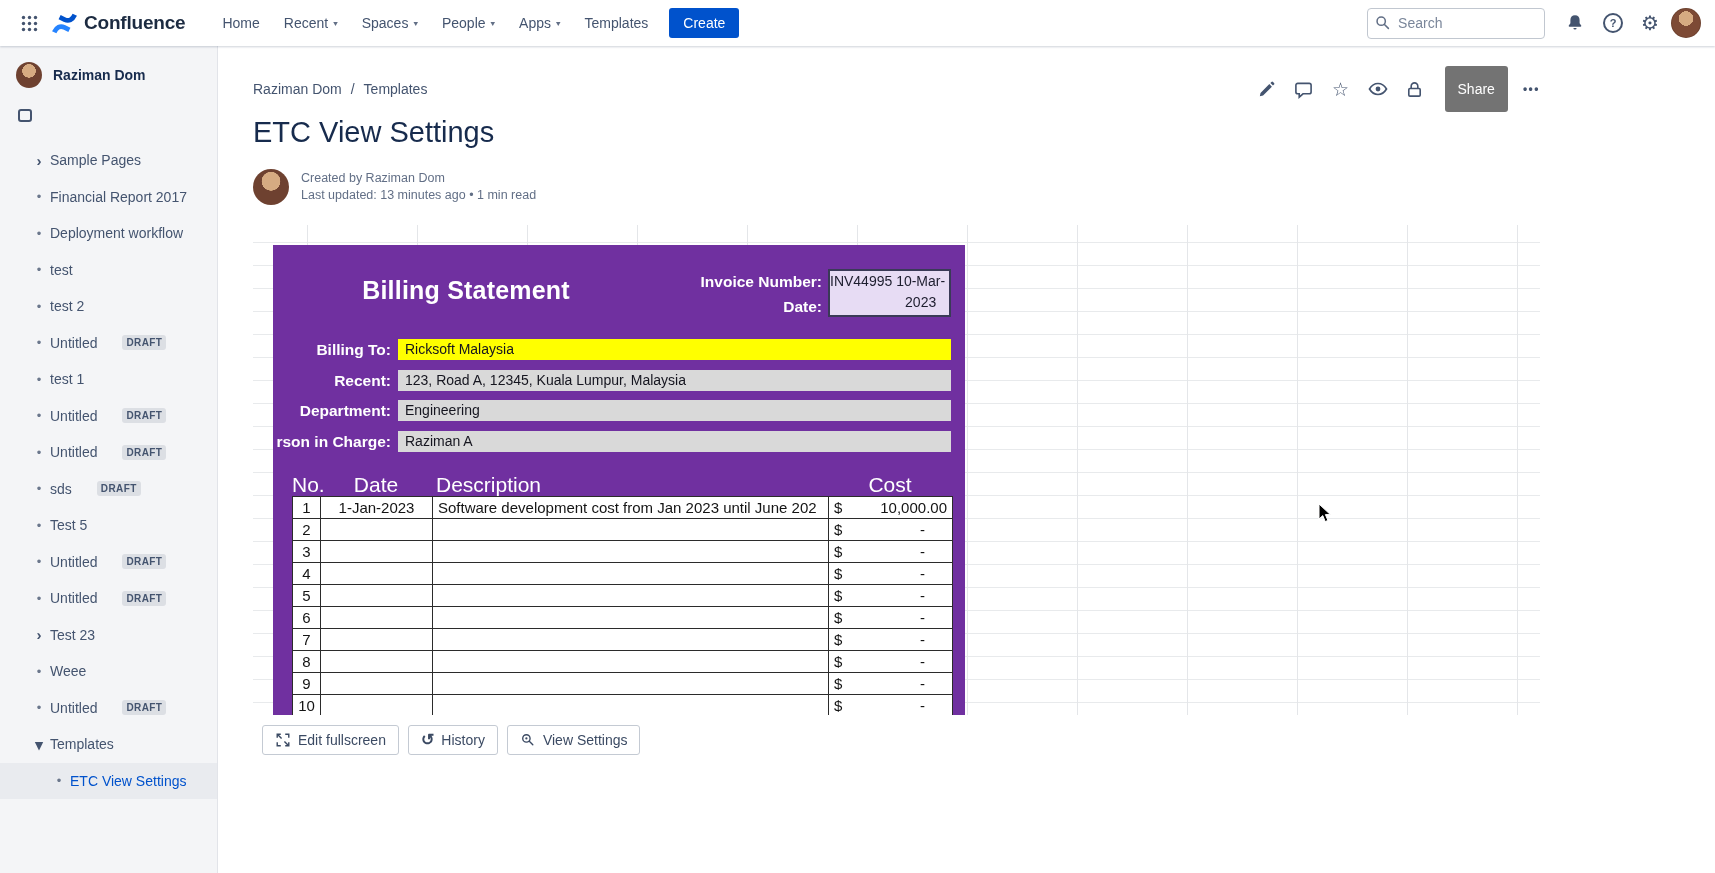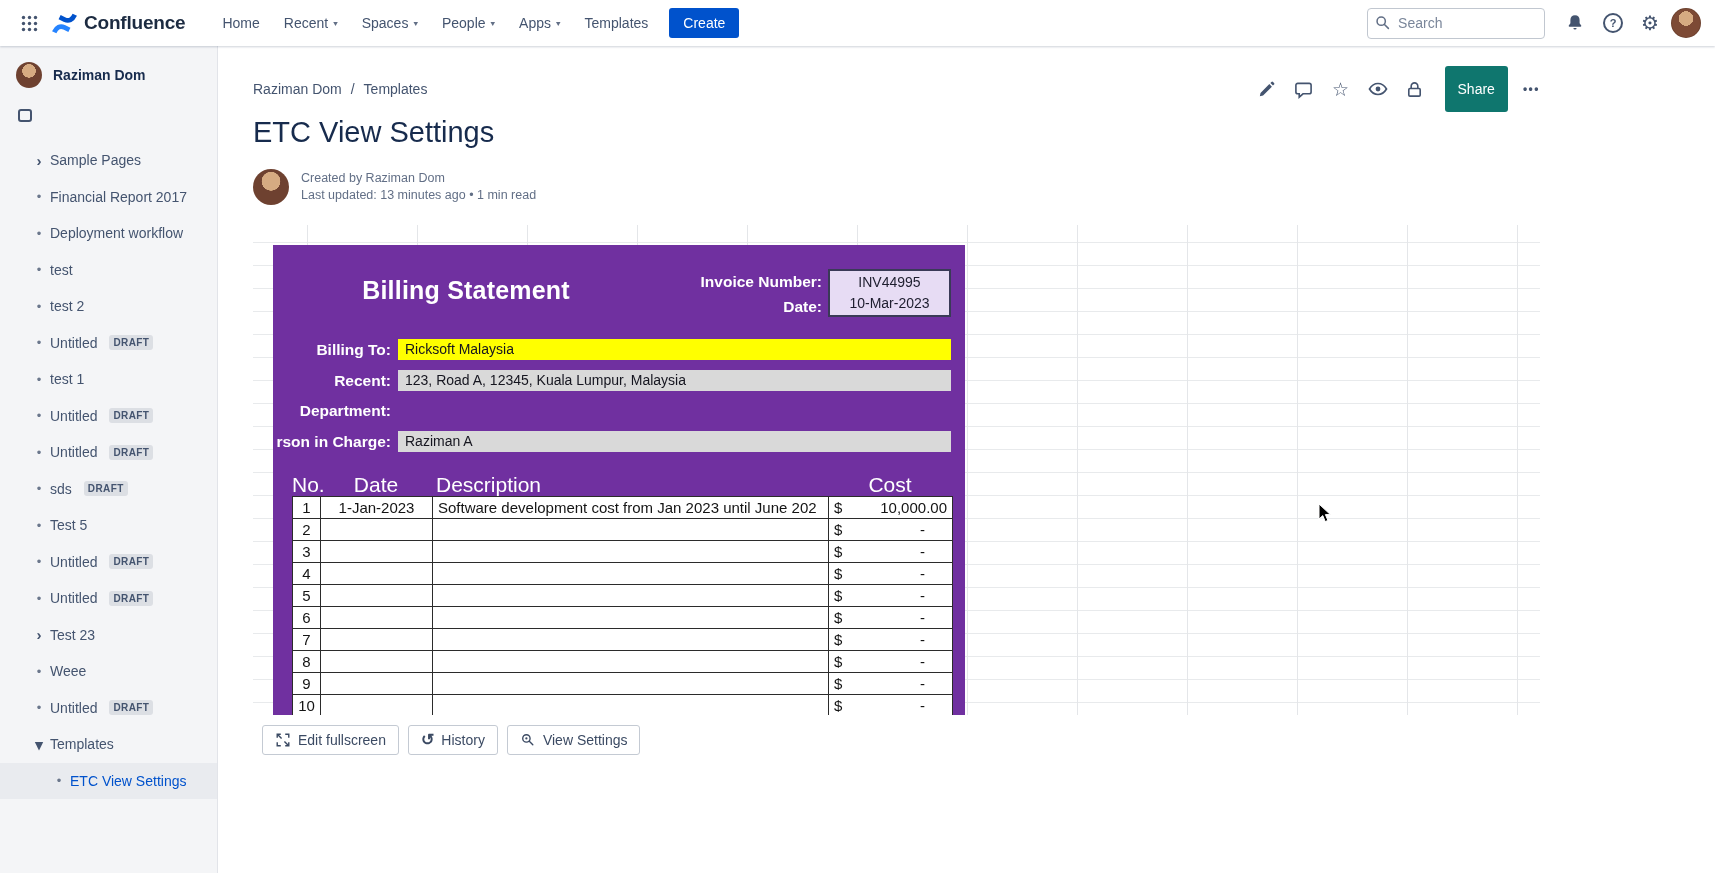--- a/index.html
+++ b/index.html
@@ -31,49 +31,49 @@
   .space-head{display:flex;align-items:center;gap:11px;padding:16px 16px 12px 16px}
   .space-avatar{width:26px;height:26px;border-radius:50%;background:radial-gradient(circle at 50% 34%,#d6ab82 0 31%,#6e4130 32% 100%);flex:0 0 26px}
   .space-name{font-size:14px;font-weight:700;color:#172B4D}
   .partial-icon{position:absolute;top:63px;left:18px;width:14px;height:13px;border:2px solid #44546F;border-radius:3px}
   .sb-list{position:absolute;top:96px;left:0;width:218px}
   .sb-item{height:36.5px;display:flex;align-items:center;padding-left:28px;cursor:pointer}
   .sb-item .marker{width:22px;flex:0 0 22px;text-align:center}
   .mk-bullet{font-size:13px;color:#6B778C}
   .mk-chev{font-size:15px;font-weight:700;color:#44546F;line-height:1}
   .sb-label{font-size:14px;color:#44546F;white-space:nowrap}
-  .draft-badge{margin-left:12px;background:#DCDFE4;color:#44546F;font-size:10px;font-weight:700;letter-spacing:.4px;padding:2px 4px;border-radius:3px}
+  .draft-badge{margin-left:25px;background:#DCDFE4;color:#44546F;font-size:10px;font-weight:700;letter-spacing:.4px;padding:2px 4px;border-radius:3px}
   .sb-selected{background:#E9EBEF}
   .sb-selected .sb-label{color:#0052CC}
   .sb-child{padding-left:48px}
 
   
   .main{position:absolute;top:46px;left:219px;width:1496px;height:827px;background:#fff;overflow:hidden}
   .content{position:relative;margin-left:34px;width:1287px}
   .crumb-row{display:flex;align-items:center;margin-top:28px;height:30px}
   .breadcrumb{display:flex;align-items:center;gap:9px;font-size:14px;color:#44546F}
   .crumb-link{cursor:pointer}
   .actions{margin-left:auto;display:flex;align-items:center;gap:15px}
   .act-ic{width:22px;height:22px;display:flex;align-items:center;justify-content:center;color:#44546F;cursor:pointer}
   .star-glyph{font-size:19px;line-height:1;color:#44546F}
-  .share-btn{background:#0f766e;color:#fff;font-size:14px;font-weight:500;border:none;border-radius:3px;padding:15px 13px;cursor:pointer;font-family:inherit;margin-left:4px}
+  .share-btn{background:#737373;color:#fff;font-size:14px;font-weight:500;border:none;border-radius:3px;padding:15px 13px;cursor:pointer;font-family:inherit;margin-left:4px}
   .more-dots{font-size:12px;letter-spacing:1.5px;color:#44546F;font-weight:700;cursor:pointer}
   .page-title{margin-top:12px;font-size:29px;font-weight:500;color:#172B4D}
   .byline{display:flex;align-items:center;gap:12px;margin-top:20px}
   .byline-avatar{width:36px;height:36px;border-radius:50%;background:radial-gradient(circle at 50% 34%,#d6ab82 0 31%,#6e4130 32% 100%);flex:0 0 36px}
   .byline-text{font-size:12.5px;color:#626F86;line-height:17px}
 
   
   .sheet{position:relative;margin-top:20px;width:1287px;height:490px;overflow:hidden;background-color:#fff;
     background-image:linear-gradient(to right,#E4E6E9 1px,transparent 1px),linear-gradient(to bottom,#E8EAEC 1px,transparent 1px);
     background-size:110px 23px;background-position:54px 17px}
   .statement{position:absolute;left:20px;top:20px;width:692px;height:470px;background:#7030A0;overflow:hidden;color:#fff}
   .stmt-title{position:absolute;left:0;top:31px;width:386px;text-align:center;font-size:25px;font-weight:700;letter-spacing:.2px}
   .inv-labels{position:absolute;left:300px;top:24px;width:249px;text-align:right;font-size:15.5px;font-weight:700;line-height:25px}
-  .inv-box{position:absolute;left:555px;top:24px;width:123px;height:48px;background:#E7DCF4;border:2px solid #3A3A57;display:flex;flex-direction:column;justify-content:center;color:#1d1d2e}
+  .inv-box{position:absolute;left:555px;top:24px;width:123px;height:48px;background:#E7DCF4;border:2px solid #3A3A57;display:flex;justify-content:center;color:#1d1d2e}
   .inv-box .iv{text-align:center;font-size:14px;line-height:21px;cursor:text}
   .f-label{position:absolute;left:0;width:118px;text-align:right;font-size:15.5px;font-weight:700;line-height:21px;white-space:nowrap;overflow:hidden}
   .f-box{position:absolute;left:125px;width:553px;height:21px;line-height:21px;font-size:14px;color:#15151f;padding-left:7px;white-space:nowrap;overflow:hidden;cursor:text}
   .f-yellow{background:#FFFF00}
   .f-grey{background:#D9D9D9}
   .th{position:absolute;top:229px;font-size:21px;font-weight:400;line-height:22px}
   .th-no{left:19px;width:28px;text-align:center}
   .th-date{left:47px;width:112px;text-align:center}
   .th-desc{left:163px}
   .th-cost{left:555px;width:124px;text-align:center}
@@ -318,20 +318,21 @@
         <div class="inv-box">
           <div class="iv">INV44995</div>
           <div class="iv">10-Mar-2023</div>
         </div>
 
         <div class="f-label" style="top:94px">Billing To:</div>
         <div class="f-box f-yellow" style="top:94px">Ricksoft Malaysia</div>
         <div class="f-label" style="top:125px">Recent:</div>
         <div class="f-box f-grey" style="top:125px">123, Road A, 12345, Kuala Lumpur, Malaysia</div>
         <div class="f-label" style="top:155px">Department:</div>
+        <div class="f-box f-grey" style="top:155px">Engineering</div>
         <div class="f-label" style="top:186px">rson in Charge:</div>
         <div class="f-box f-grey" style="top:186px">Raziman A</div>
 
         <div class="th th-no">No.</div>
         <div class="th th-date">Date</div>
         <div class="th th-desc">Description</div>
         <div class="th th-cost">Cost</div>
 
         <table class="stmt-table">
           <colgroup>

